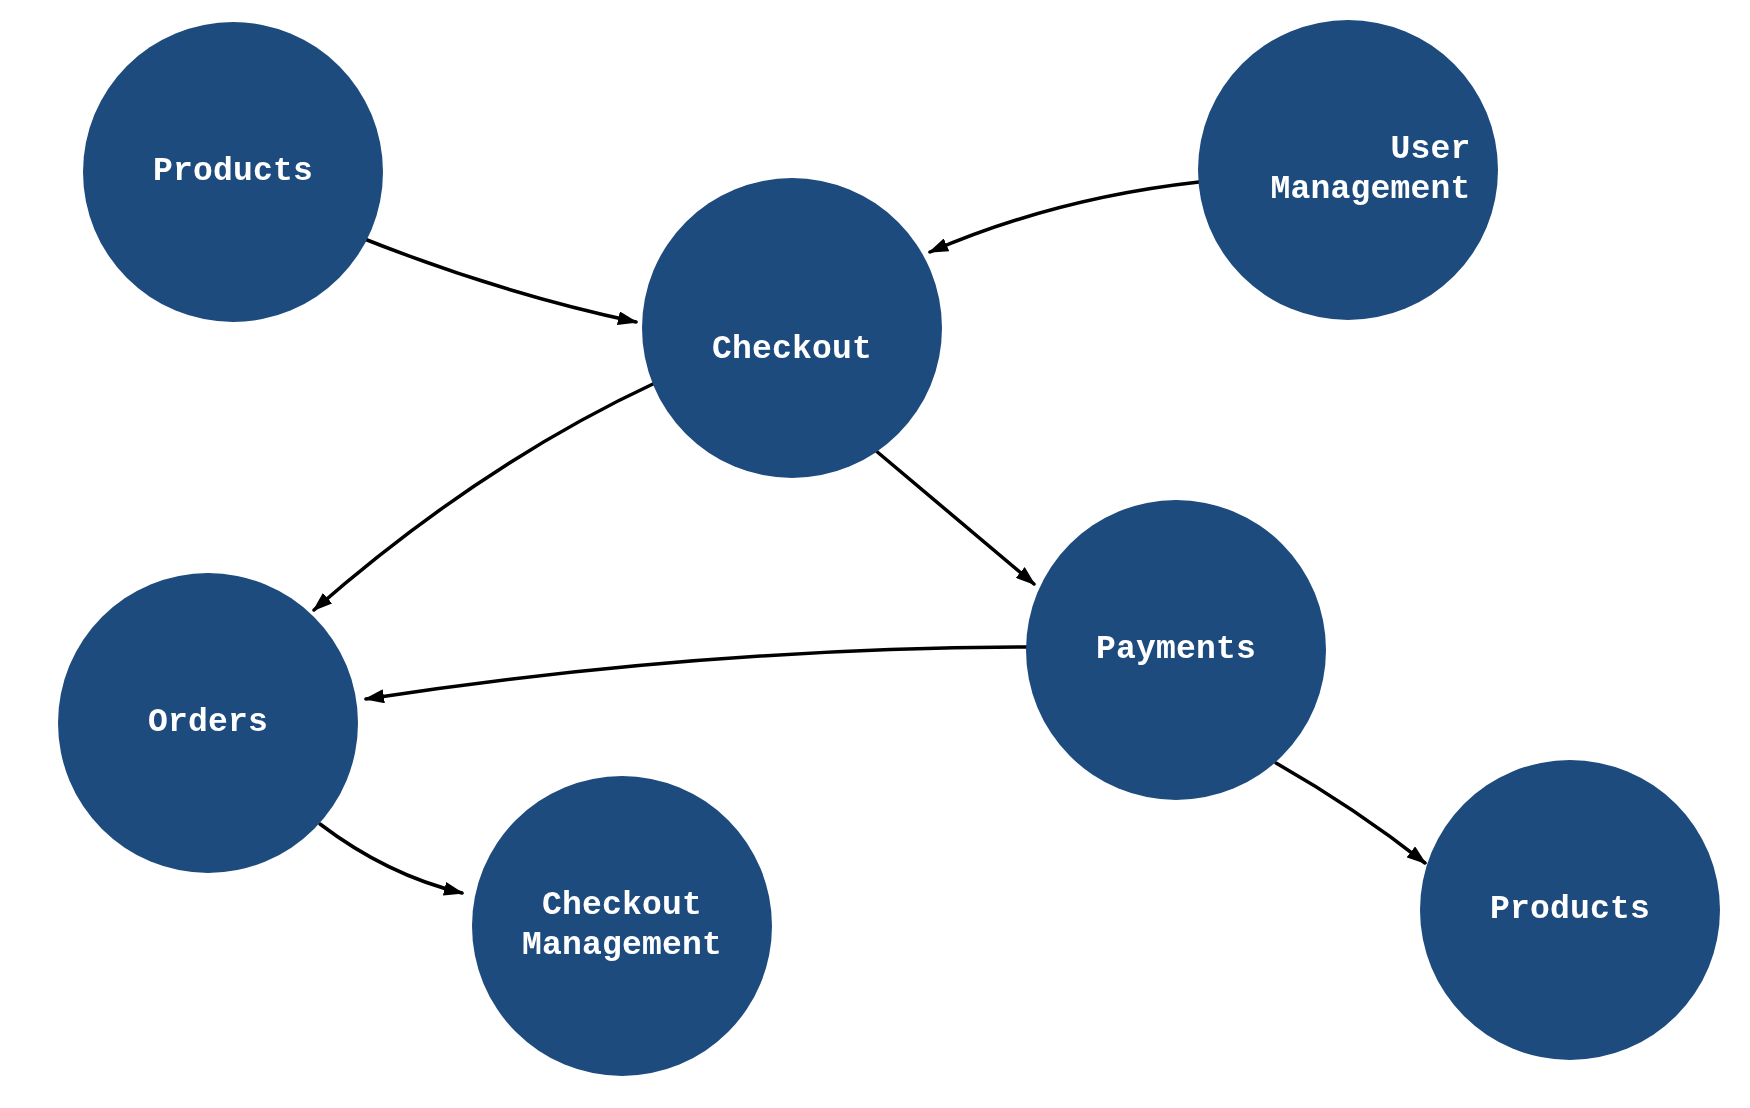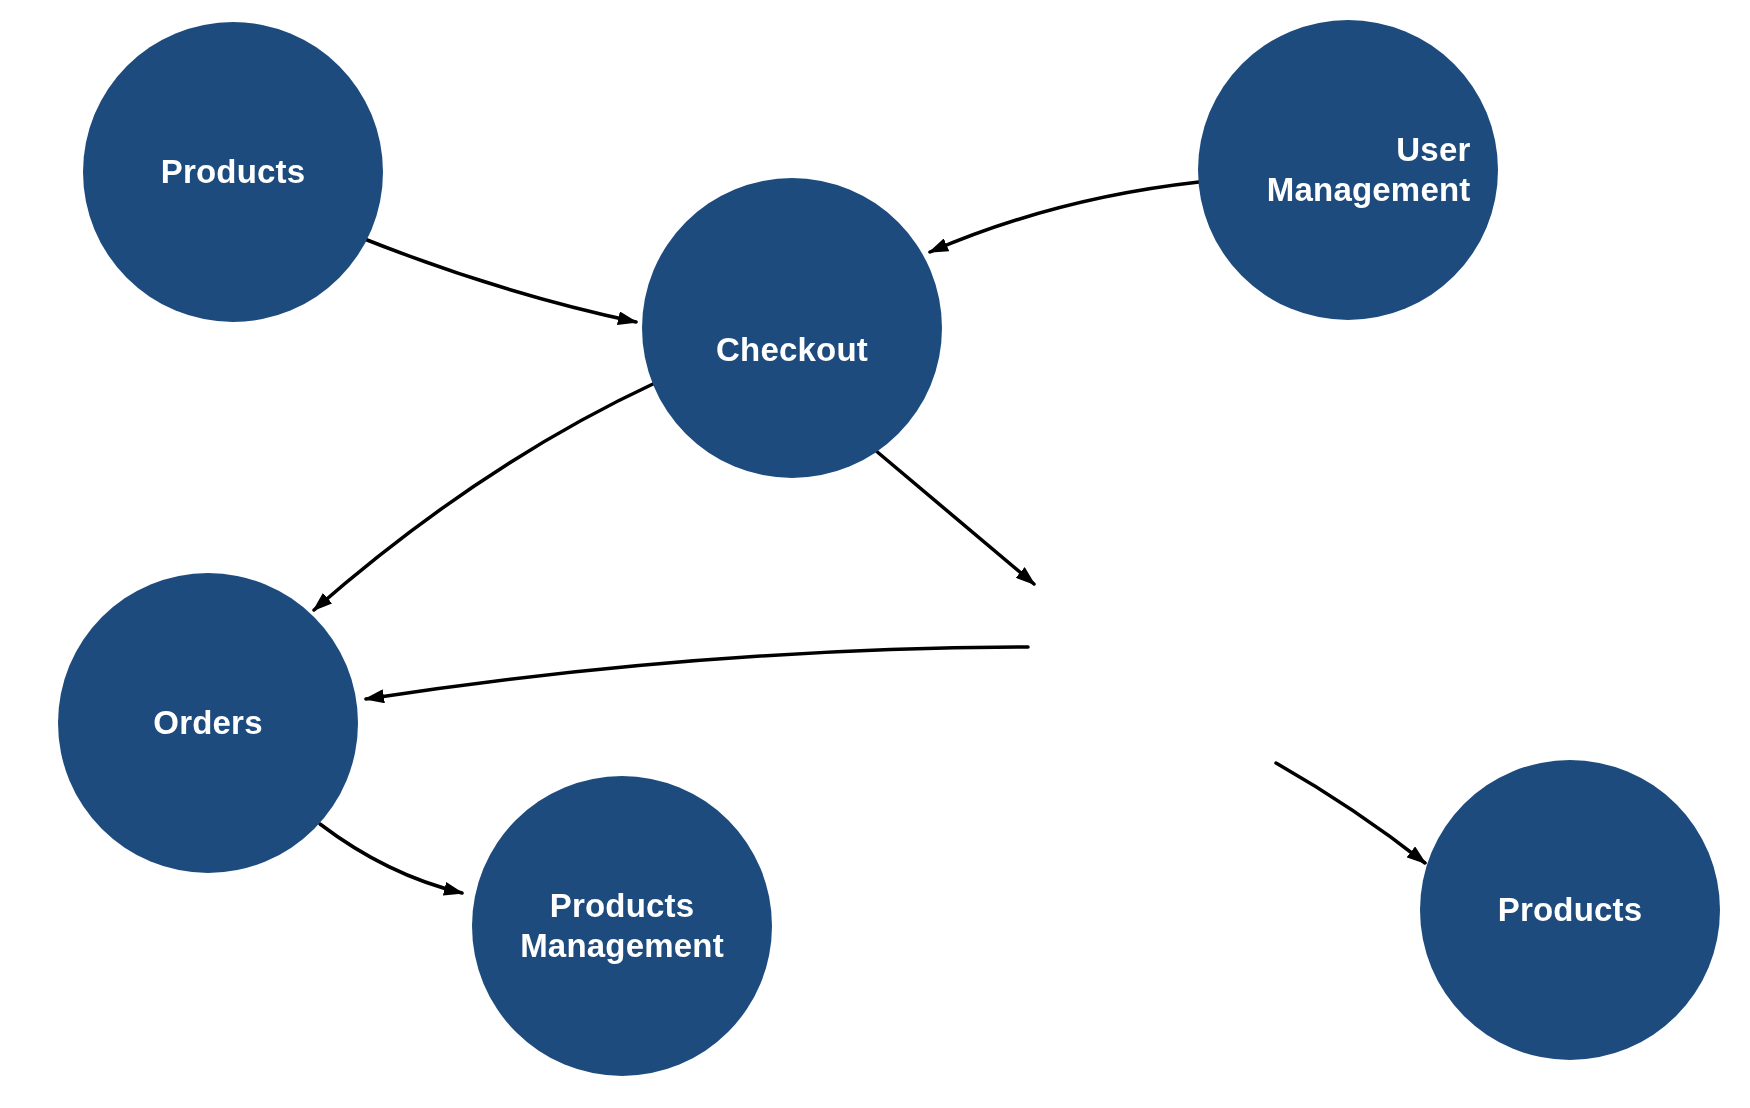--- a/index.html
+++ b/index.html
@@ -1,21 +1,21 @@
 <!DOCTYPE html>
 <html><head>
 <meta charset="utf-8">
 <style>
   html,body{margin:0;padding:0;background:#ffffff;}
   .canvas{
     position:relative;
     width:1750px;height:1108px;
     background:#ffffff;
     overflow:hidden;
-    font-family:Liberation Sans, sans-serif;
+    font-family:Liberation Mono, monospace;
   }
   #edges-layer{position:absolute;left:0;top:0;width:1750px;height:1108px;}
   .edge{fill:none;stroke:#000000;stroke-width:3.5px;stroke-linecap:round;}
   #nodes-layer{position:absolute;left:0;top:0;width:100%;height:100%;}
   .node{
     position:absolute;
     border-radius:50%;
     display:flex;align-items:center;justify-content:center;
   }
   .node-label{
@@ -51,23 +51,26 @@
 
   <div class="node" style="left: 83px; top: 22px; width: 300px; height: 300px; background: rgb(29, 75, 126);">
         <span class="node-label" style="color: rgb(255, 255, 255);">Products</span>
       </div>
       <div class="node" style="left: 1198px; top: 20px; width: 300px; height: 300px; background: rgb(29, 75, 126);">
         <span class="node-label" style="color: rgb(255, 255, 255); text-align: right;">User Management</span>
       </div>
       <div class="node" style="left: 642px; top: 178px; width: 300px; height: 300px; background: rgb(29, 75, 126);">
         <span class="node-label" style="color: rgb(255, 255, 255); margin-top: 44px;">Checkout</span>
       </div>
+      <div class="node" style="left: 1026px; top: 500px; width: 300px; height: 300px; background: rgb(29, 75, 126);">
+        <span class="node-label" style="color: rgb(255, 255, 255);">Payments</span>
+      </div>
       <div class="node" style="left: 58px; top: 573px; width: 300px; height: 300px; background: rgb(29, 75, 126);">
         <span class="node-label" style="color: rgb(255, 255, 255);">Orders</span>
       </div>
       <div class="node" style="left: 472px; top: 776px; width: 300px; height: 300px; background: rgb(29, 75, 126);">
-        <span class="node-label" style="color: rgb(255, 255, 255);">Products Management</span>
+        <span class="node-label" style="color: rgb(255, 255, 255);">Checkout Management</span>
       </div>
       <div class="node" style="left: 1420px; top: 760px; width: 300px; height: 300px; background: rgb(29, 75, 126);">
         <span class="node-label" style="color: rgb(255, 255, 255);">Products</span>
       </div>
     </div>
 </div>
 
 </body></html>

